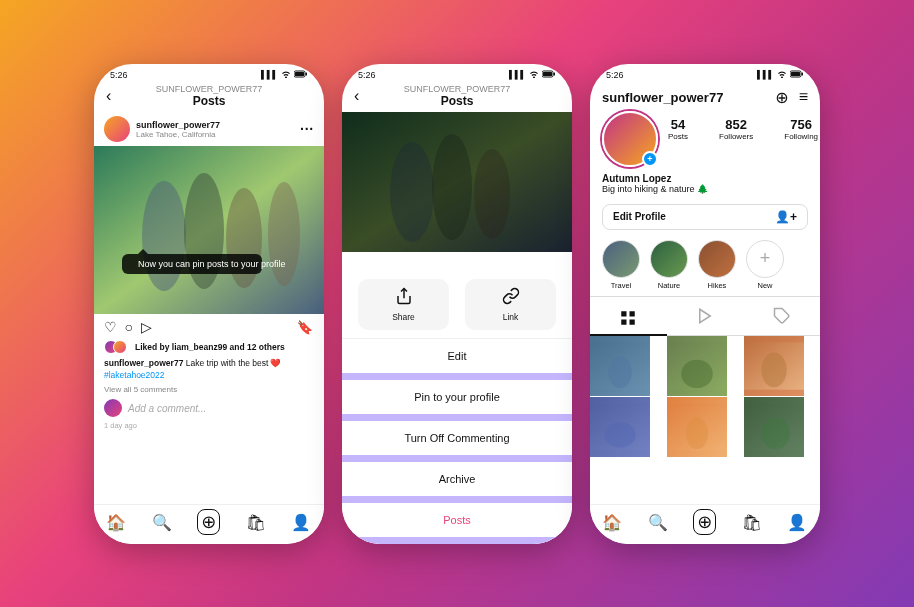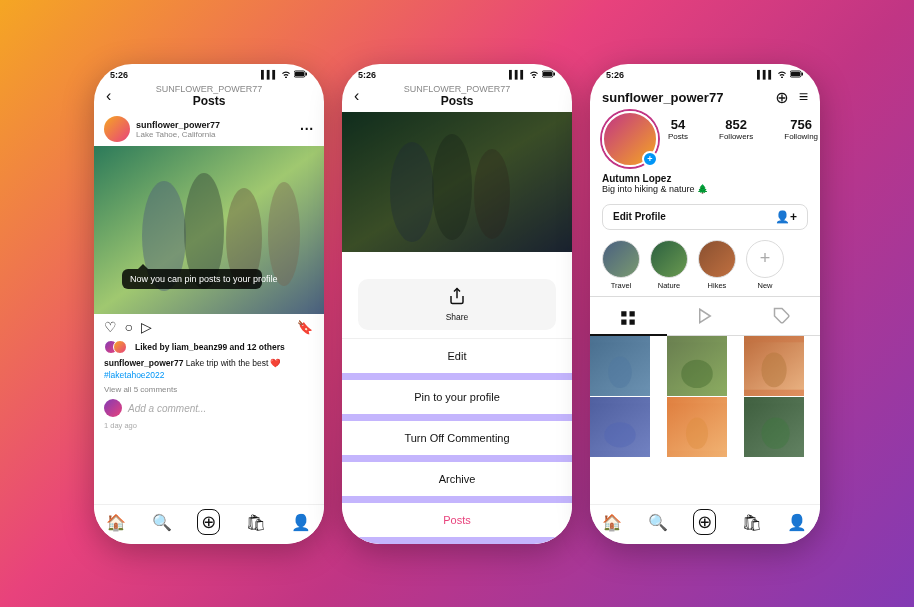--- a/index.html
+++ b/index.html
@@ -27,21 +27,21 @@
     .phone-center { width: 230px; height: 480px; }
     .phone-right { width: 230px; height: 480px; }
 
     
     .status-bar {
       display: flex;
       justify-content: space-between;
       align-items: center;
       padding: 6px 16px 2px;
       font-size: 9px;
-      font-weight: 700;
+      font-weight: 400;
       color: #111;
     }
     .status-icons { display: flex; gap: 3px; align-items: center; font-size: 8px; }
 
     
     .nav-bar {
       display: flex;
       align-items: center;
       justify-content: center;
       padding: 2px 12px 4px;
@@ -82,29 +82,28 @@
     .post-user-info { flex: 1; }
     .post-username { font-size: 9px; font-weight: 700; color: #111; }
     .post-location { font-size: 8px; color: #888; }
     .post-more { font-size: 14px; color: #111; font-weight: 700; }
 
     
     .pin-tooltip {
       background: rgba(0,0,0,0.82);
       color: #fff;
       font-size: 9px;
-      padding: 5px 8px;
+      padding: 5px 16px;
       border-radius: 6px;
       position: absolute;
       top: 108px;
       left: 28px;
       z-index: 10;
       white-space: nowrap;
       max-width: 140px;
-      margin-top: 15px;
     }
     .pin-tooltip::after {
       content: '';
       position: absolute;
       top: -5px;
       left: 16px;
       border: 5px solid transparent;
       border-bottom-color: rgba(0,0,0,0.82);
       border-top: none;
     }
@@ -554,20 +553,29 @@
       <div class="action-sheet-btn">
         <span class="action-sheet-btn-icon">
           <svg width="18" height="18" viewBox="0 0 24 24" fill="none" stroke="#111" stroke-width="2">
             <path d="M4 12v8a2 2 0 002 2h12a2 2 0 002-2v-8"></path>
             <polyline points="16 6 12 2 8 6"></polyline>
             <line x1="12" y1="2" x2="12" y2="15"></line>
           </svg>
         </span>
         <span class="action-sheet-btn-label">Share</span>
       </div>
+      <div class="action-sheet-btn">
+        <span class="action-sheet-btn-icon">
+          <svg width="18" height="18" viewBox="0 0 24 24" fill="none" stroke="#111" stroke-width="2">
+            <path d="M10 13a5 5 0 007.54.54l3-3a5 5 0 00-7.07-7.07l-1.72 1.71"></path>
+            <path d="M14 11a5 5 0 00-7.54-.54l-3 3a5 5 0 007.07 7.07l1.71-1.71"></path>
+          </svg>
+        </span>
+        <span class="action-sheet-btn-label">Link</span>
+      </div>
     </div>
 
     <div class="action-sheet-divider"></div>
 
     <div class="action-sheet-item">
       <span>Edit</span>
     </div>
     <div class="action-sheet-item">
       <span>Pin to your profile</span>
     </div>

